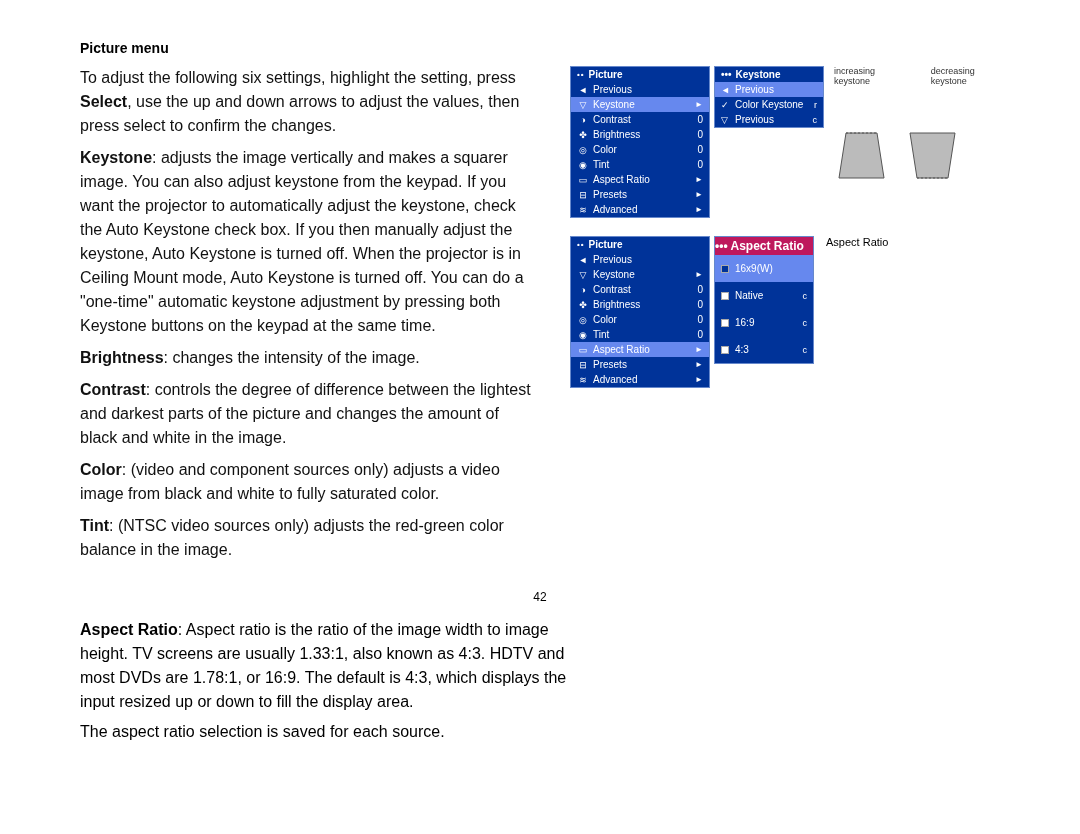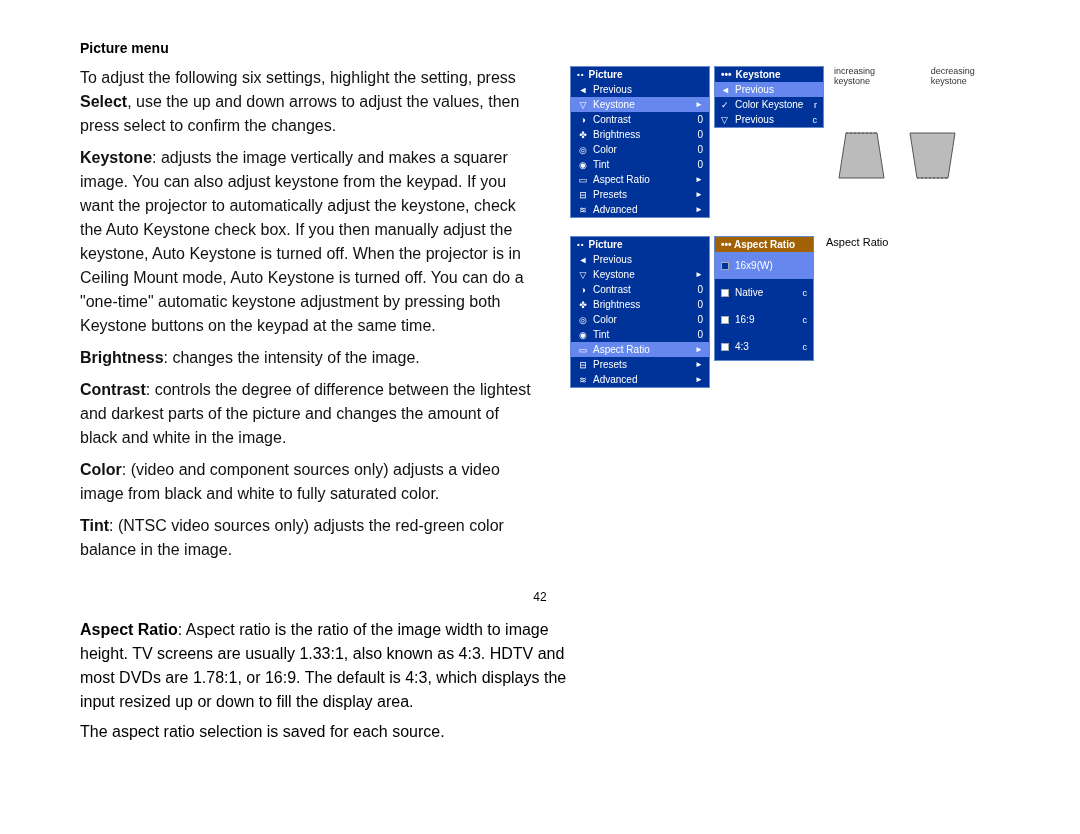--- a/index.html
+++ b/index.html
@@ -168,25 +168,25 @@
     
     .aspect-submenu {
       background: #003399;
       border: 1px solid #6688cc;
       min-width: 100px;
       font-size: 10px;
       color: #fff;
     }
 
     .aspect-submenu .menu-title {
-      background: #a16207;
-      color: #fff;
-      padding: 2px 6px;
+      background: #be185d;
+      color: #fff;
+      padding: 2px 0;
       font-weight: bold;
-      font-size: 10px;
+      font-size: 12px;
     }
 
     .aspect-submenu .menu-item {
       display: flex;
       align-items: center;
       padding: 8px 6px;
       color: #fff;
       font-size: 10px;
       gap: 4px;
     }

